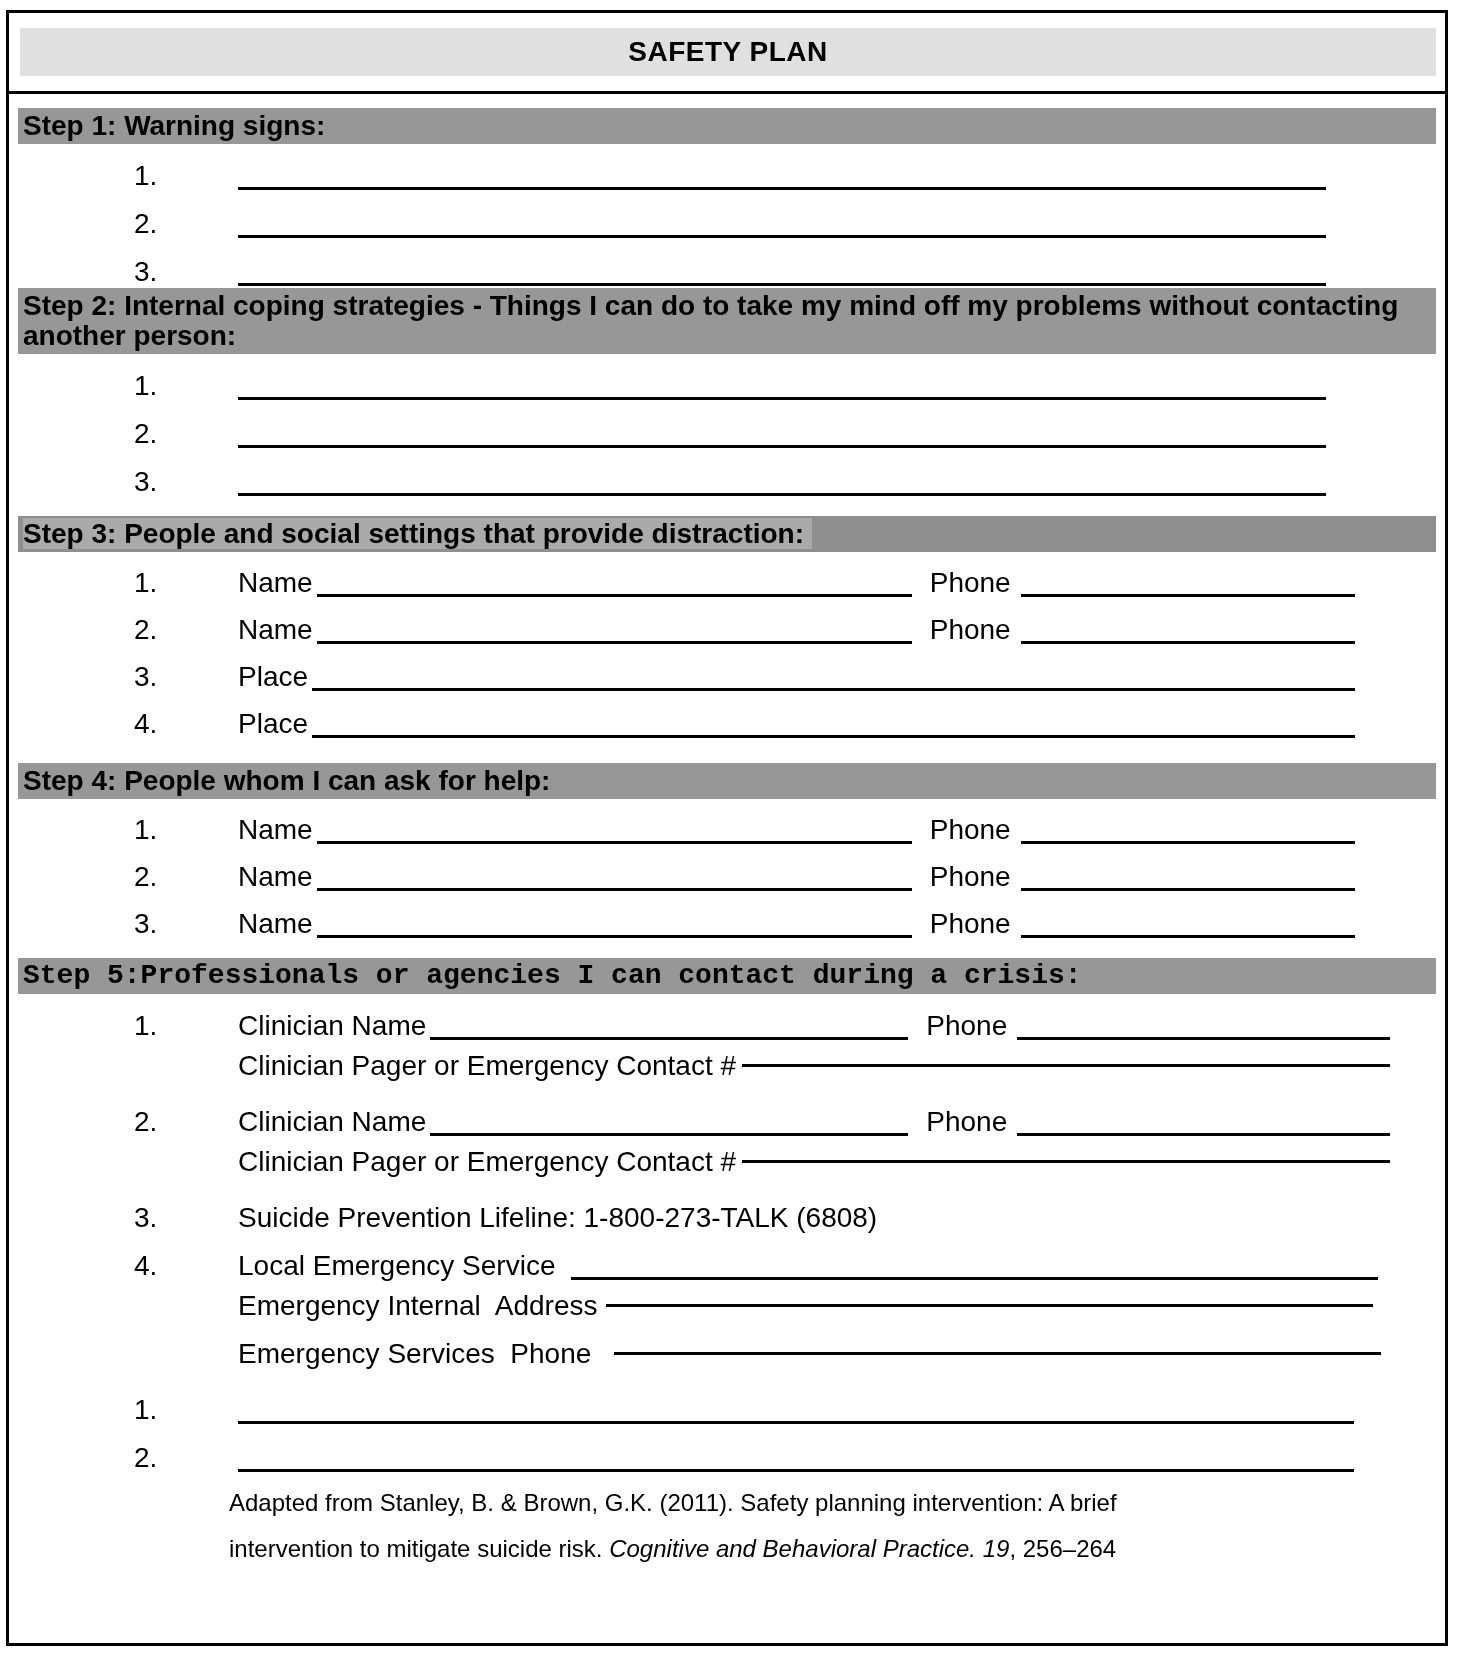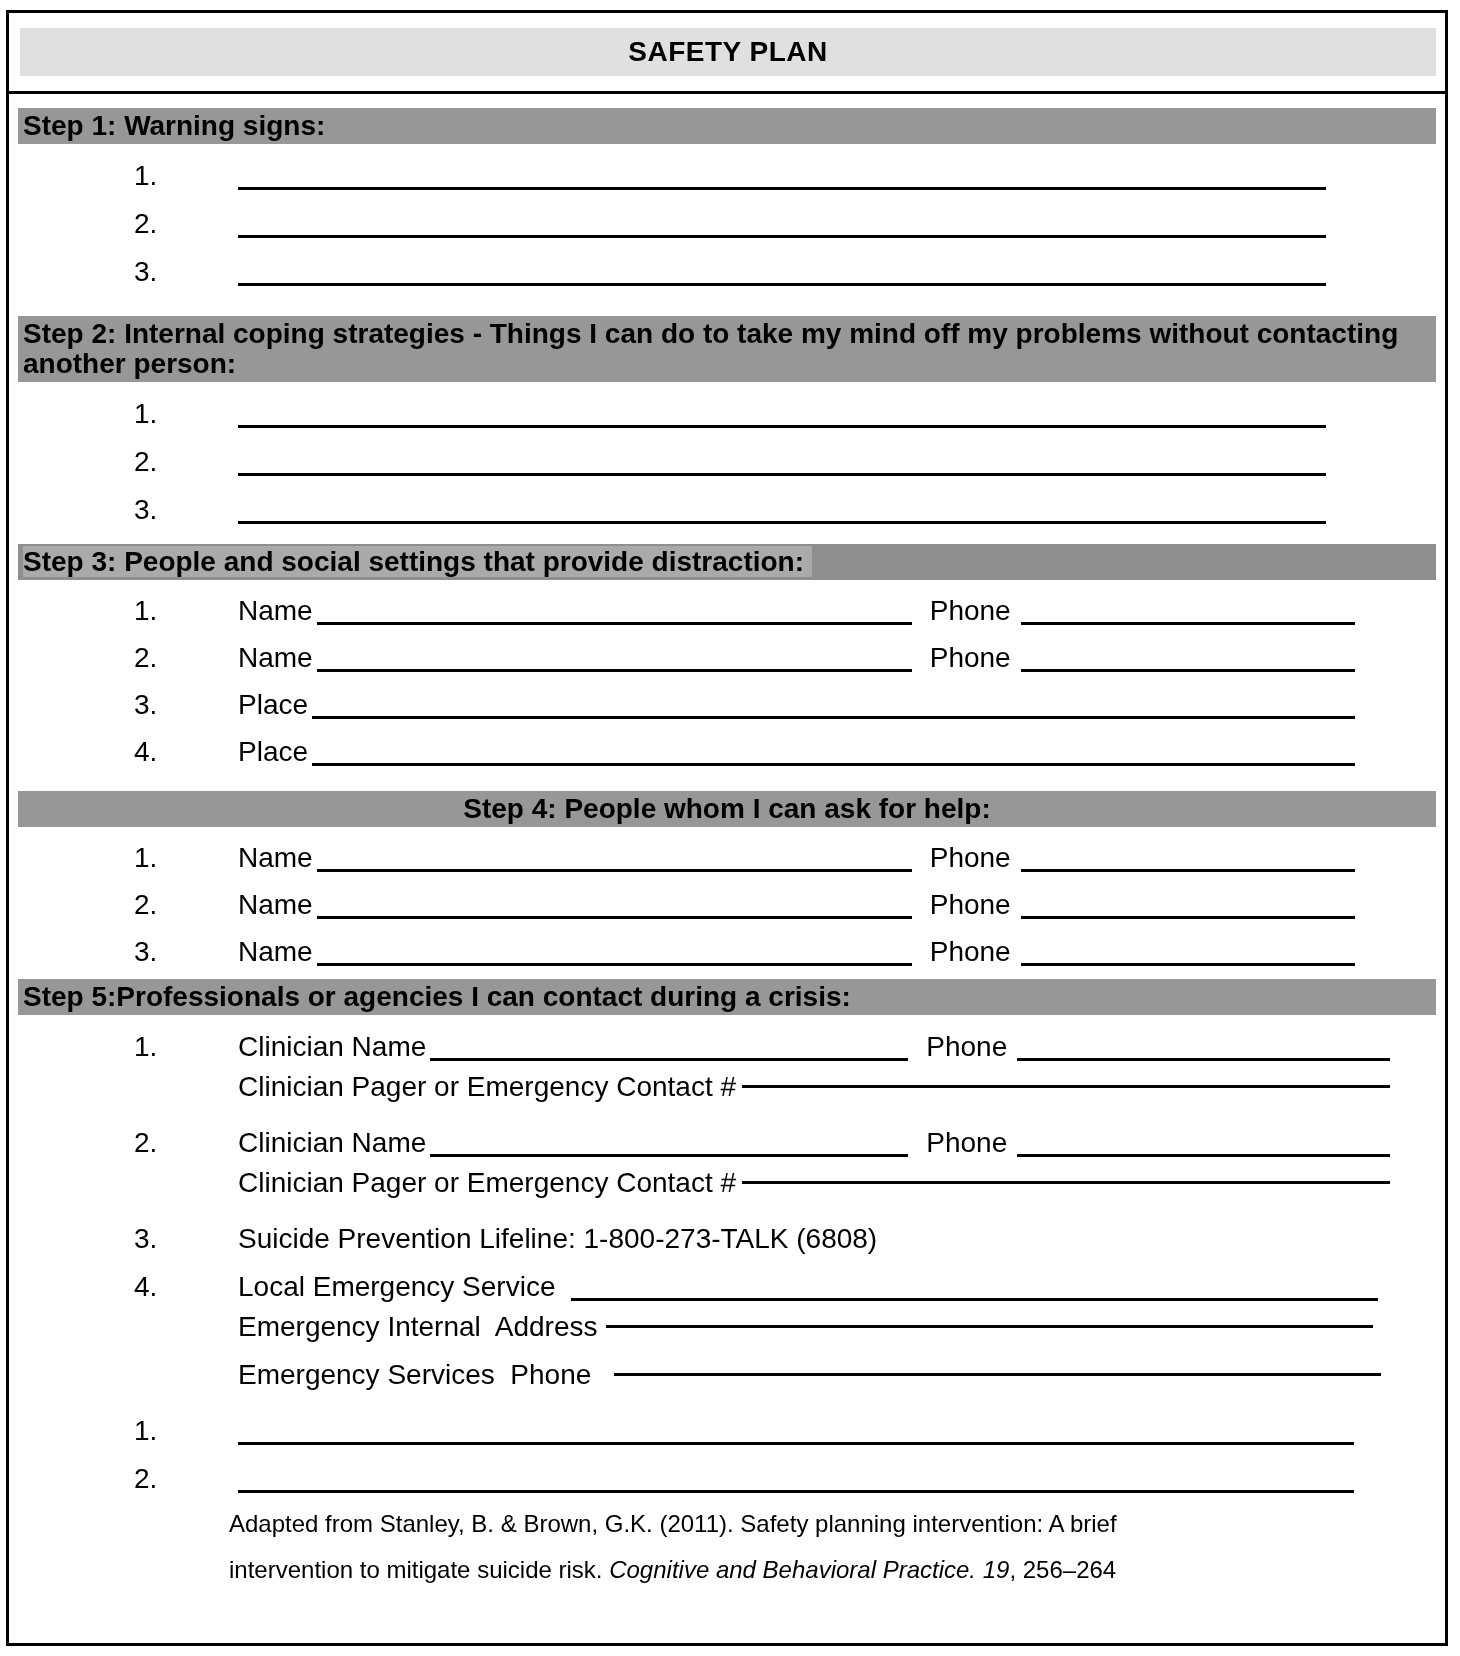--- a/index.html
+++ b/index.html
@@ -36,24 +36,24 @@
     padding: 3px 5px;
     min-height: 36px;
     line-height: 30px;
     background: var(--bar_bg, #979797);
     font-weight: bold;
   }
   .bar.two-tone { background: var(--bar_bg_dark, #8f8f8f); }
   .bar.two-tone .hl { background: var(--bar_highlight, #aaaaaa); padding-right: 8px; }
 
   #bar-step1  { margin-top: 14px; }
-  #bar-step2  { margin-top: 28px; }
+  #bar-step2  { margin-top: 0; }
   #bar-step3  { margin-top: 18px; }
-  #bar-step4  { margin-top: 23px; text-align: center; }
-  #bar-step5  { margin-top: 11px; }
+  #bar-step4  { margin-top: 23px; }
+  #bar-step5  { margin-top: 18px; font-family: Liberation Mono, monospace; }
   #bar-making { margin-top: 28px; }
 
   .row {
     display: flex;
     align-items: flex-end;
     height: 48px;
     padding-left: 125px;
   }
   .row.h47 { height: 47px; }
   .row.indent2 { padding-left: 229px; align-items: center; }

